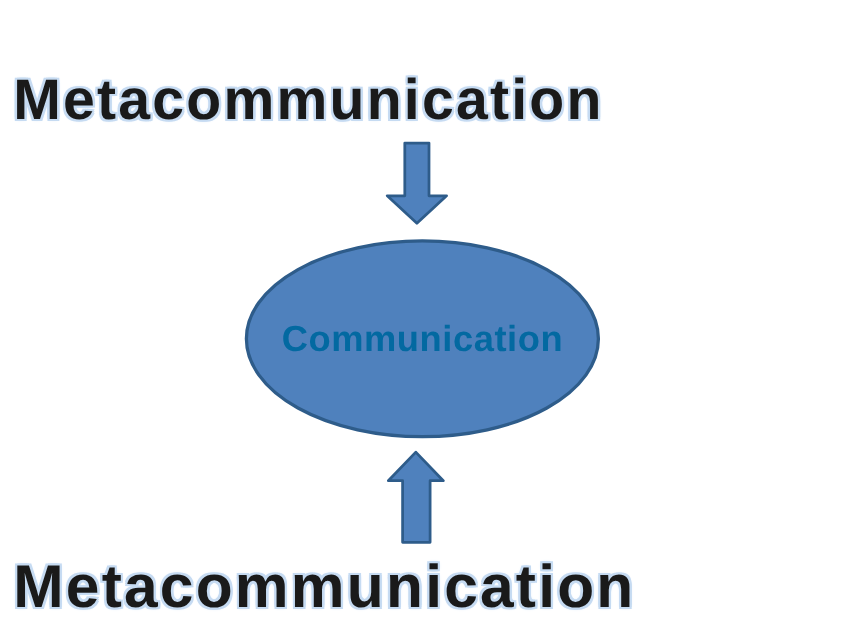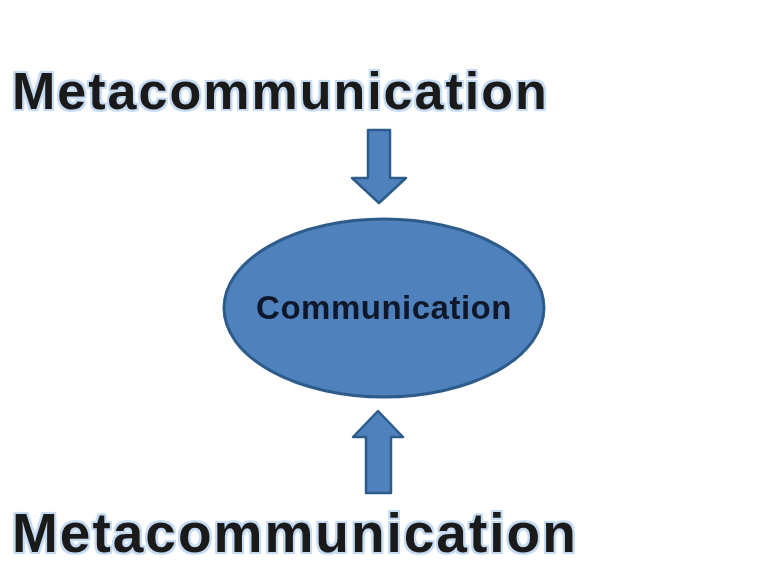--- a/index.html
+++ b/index.html
@@ -68,21 +68,21 @@
     position: absolute;
     left: 224px;
     top: 219px;
     width: 320px;
     height: 178px;
     display: flex;
     align-items: center;
     justify-content: center;
     font-size: 33px;
     font-weight: bold;
-    color: #0f172a;
+    color: #0369a1;
     letter-spacing: 0.5px;
     white-space: nowrap;
   }
 </style>
 </head>
 <body>
 
 <div class="stage">
 
   <div class="title top">Metacommunication</div>

